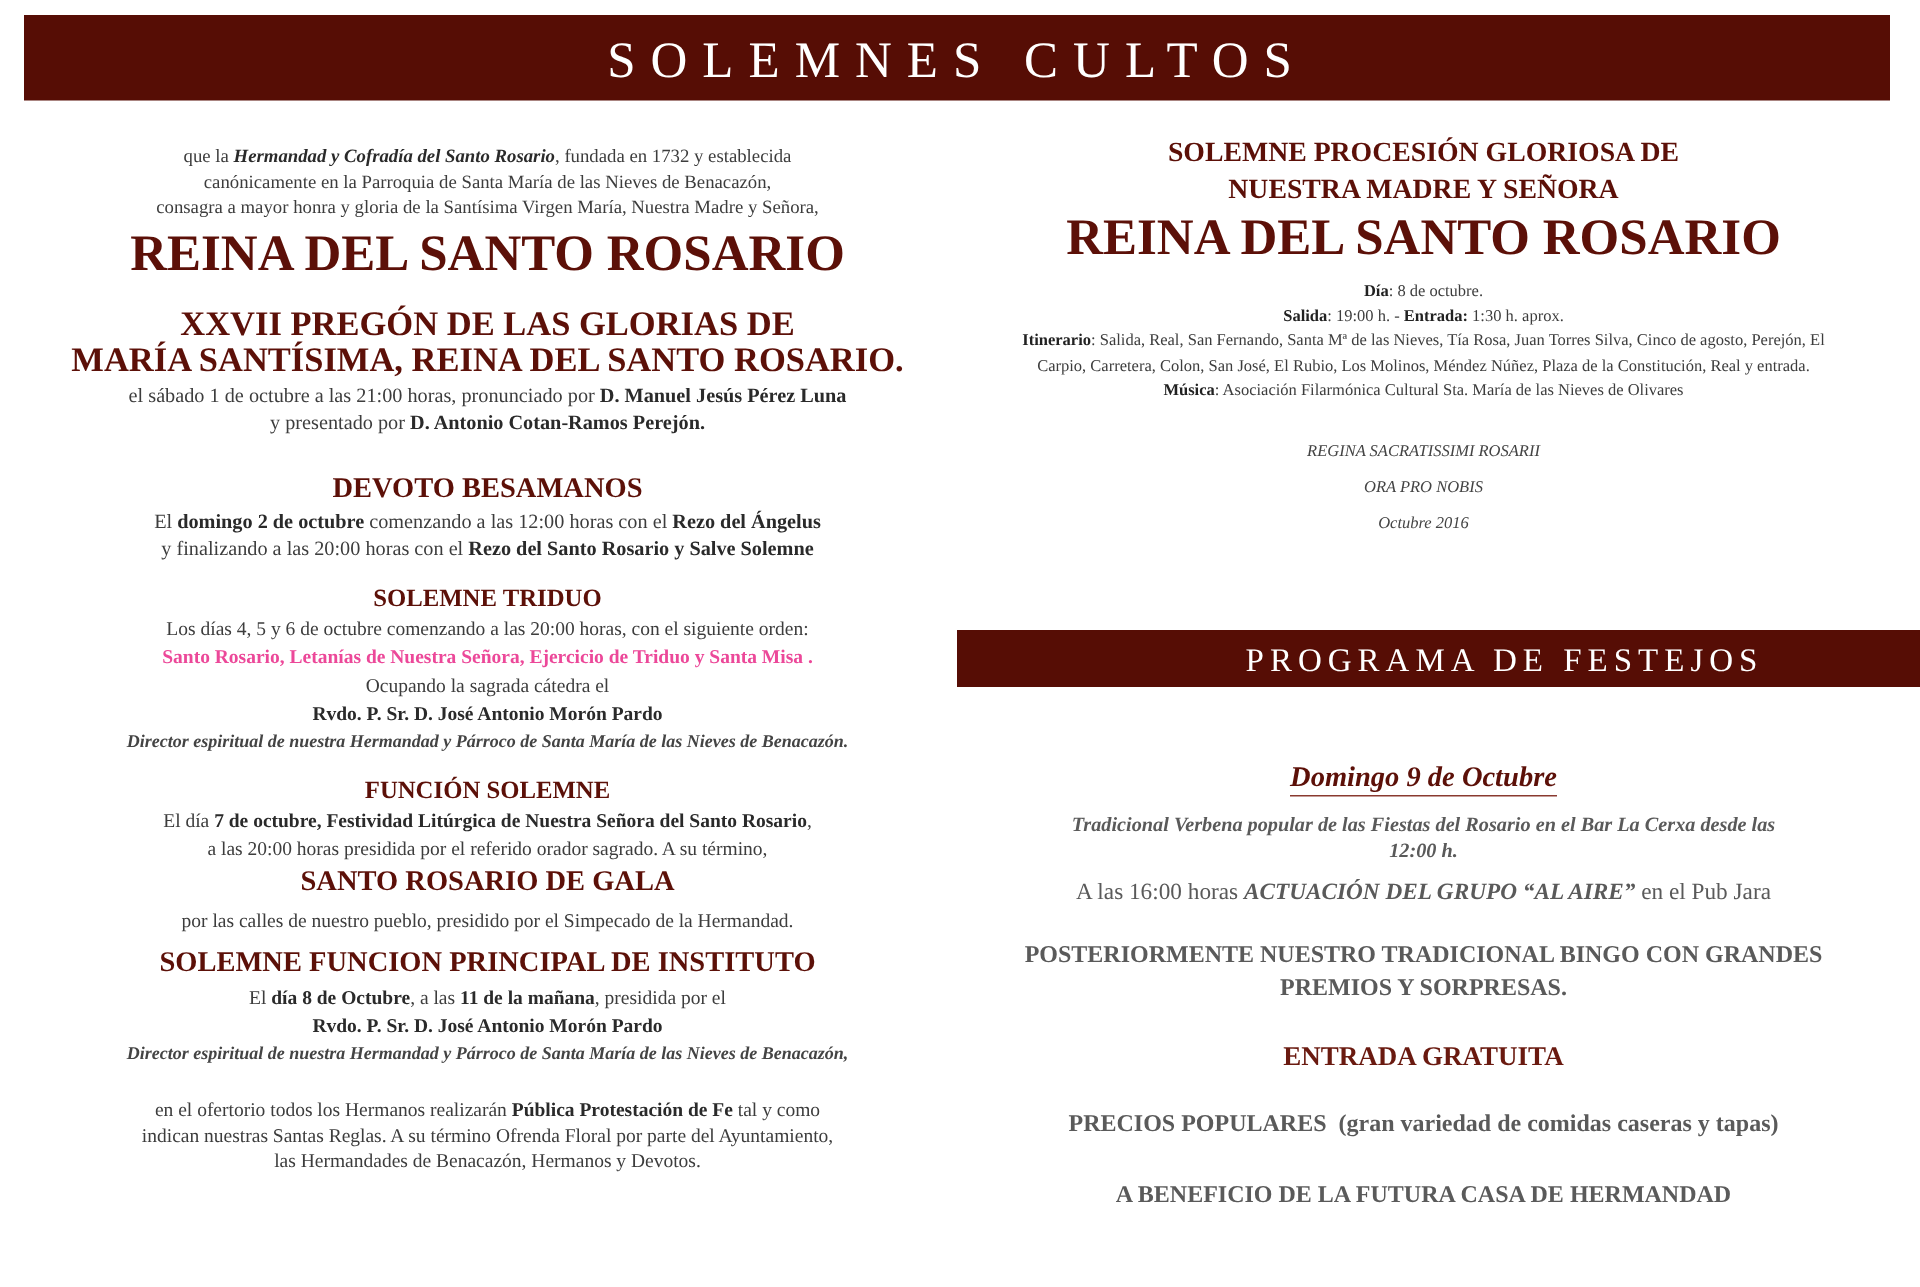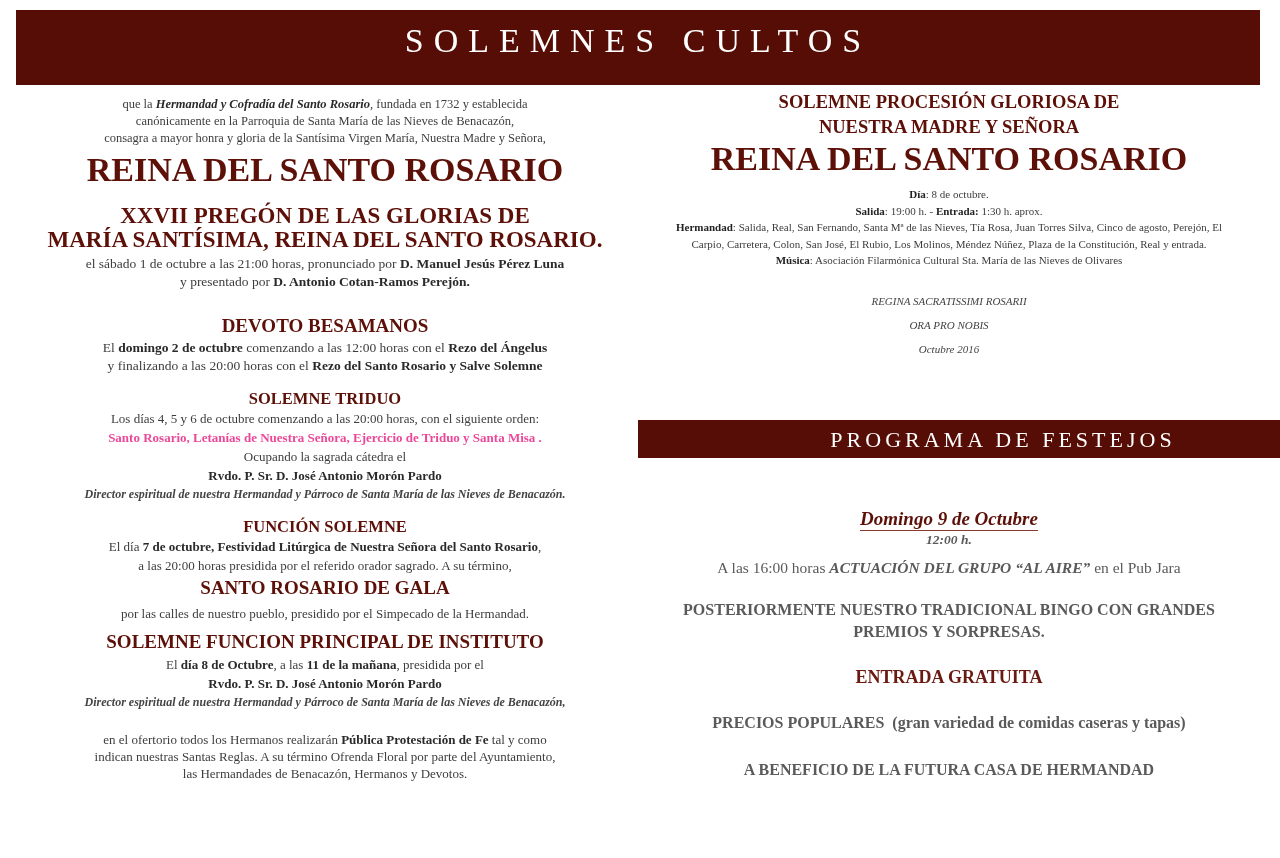--- a/index.html
+++ b/index.html
@@ -1,20 +1,20 @@
 <!DOCTYPE html>
 <html><head>
 <meta charset="utf-8">
 <style>
   html, body { margin: 0; padding: 0; background: #ffffff; }
   body { width: 1280px; height: 858px; position: relative; overflow: hidden;
          font-family: "Liberation Serif", "DejaVu Serif", serif; color: #3a3a3a; }
   .banner { position: absolute; background: #560d05; color: #ffffff; text-align: center;
             font-family: "Liberation Serif", serif; font-weight: normal; }
-  .banner-top { left: 16px; top: 10px; width: 1244px; height: 75px; line-height: 61px;
+  .banner-top { left: 16px; top: 10px; width: 1244px; height: 57px; line-height: 61px;
                 font-size: 34px; letter-spacing: 10px; }
   .banner-fest { left: 638px; top: 420px; width: 730px; height: 38px; line-height: 39px;
                  font-size: 22px; letter-spacing: 4px; }
   .col { position: absolute; text-align: center; }
   .left { left: 40px; width: 570px; top: 96px; }
   .right { left: 638px; width: 622px; top: 90px; }
   .t { margin: 0; font-size: 13.5px; line-height: 18px; color: #3d3d3d; }
   .t b { color: #2a2a2a; }
   .t i.em { font-weight: bold; }
   .maroon { color: #5c1008; font-weight: bold; margin: 0; }
@@ -86,33 +86,34 @@
   </div>
 </div>
 
 <div class="col right">
   <p class="maroon h-proc">SOLEMNE PROCESIÓN GLORIOSA DE</p>
   <p class="maroon h-proc">NUESTRA MADRE Y SEÑORA</p>
   <p class="maroon h-big" style="line-height:38px;">REINA DEL SANTO ROSARIO</p>
   <div style="margin-top:8px;">
     <p class="small"><b>Día</b><span>: 8 de octubre.</span></p>
     <p class="small"><b>Salida</b><span>: 19:00 h. - </span><b>Entrada:</b><span> 1:30 h. aprox.</span></p>
-    <p class="small"><b>Hermandad</b><span>: Salida, Real, San Fernando, Santa Mª de las Nieves, Tía Rosa, Juan Torres Silva, Cinco de agosto, Perejón, El</span></p>
+    <p class="small"><b>Itinerario</b><span>: Salida, Real, San Fernando, Santa Mª de las Nieves, Tía Rosa, Juan Torres Silva, Cinco de agosto, Perejón, El</span></p>
     <p class="small">Carpio, Carretera, Colon, San José, El Rubio, Los Molinos, Méndez Núñez, Plaza de la Constitución, Real y entrada.</p>
     <p class="small"><b>Música</b><span>: Asociación Filarmónica Cultural Sta. María de las Nieves de Olivares</span></p>
   </div>
   <p class="latin" style="margin-top:26px;">REGINA SACRATISSIMI ROSARII</p>
   <p class="latin" style="margin-top:12px;">ORA PRO NOBIS</p>
   <p class="latin" style="margin-top:12px;">Octubre 2016</p>
 </div>
 
 <div class="banner banner-fest"><span>PROGRAMA DE FESTEJOS</span></div>
 
 <div class="col" style="left:638px;width:622px;top:508px;">
   <span class="fest-date">Domingo 9 de Octubre</span>
+  <p class="fest-p" style="font-style:italic;font-weight:bold;font-size:13.5px;line-height:17px;margin-top:10px;color:#5a5a5a;">Tradicional Verbena popular de las Fiestas del Rosario en el Bar La Cerxa desde las</p>
   <p class="fest-p" style="font-style:italic;font-weight:bold;font-size:13.5px;line-height:17px;color:#5a5a5a;">12:00 h.</p>
   <p class="fest-p" style="font-size:15.5px;line-height:20px;margin-top:10px;"><span>A las 16:00 horas </span><b style="font-style:italic;">ACTUACIÓN DEL GRUPO “AL AIRE”</b><span> en el Pub Jara</span></p>
   <p class="fest-caps" style="margin-top:21px;">POSTERIORMENTE NUESTRO TRADICIONAL BINGO CON GRANDES</p>
   <p class="fest-caps">PREMIOS Y SORPRESAS.</p>
   <p class="maroon" style="font-size:18px;line-height:22px;margin-top:23px;color:#6a1a10;">ENTRADA GRATUITA</p>
   <p class="fest-p" style="font-size:16px;font-weight:bold;line-height:20px;margin-top:25px;"><span>PRECIOS POPULARES</span><span style="white-space:pre;">  (gran variedad de comidas caseras y tapas)</span></p>
   <p class="fest-caps" style="margin-top:26px;">A BENEFICIO DE LA FUTURA CASA DE HERMANDAD</p>
 </div>
 
 </body></html>

